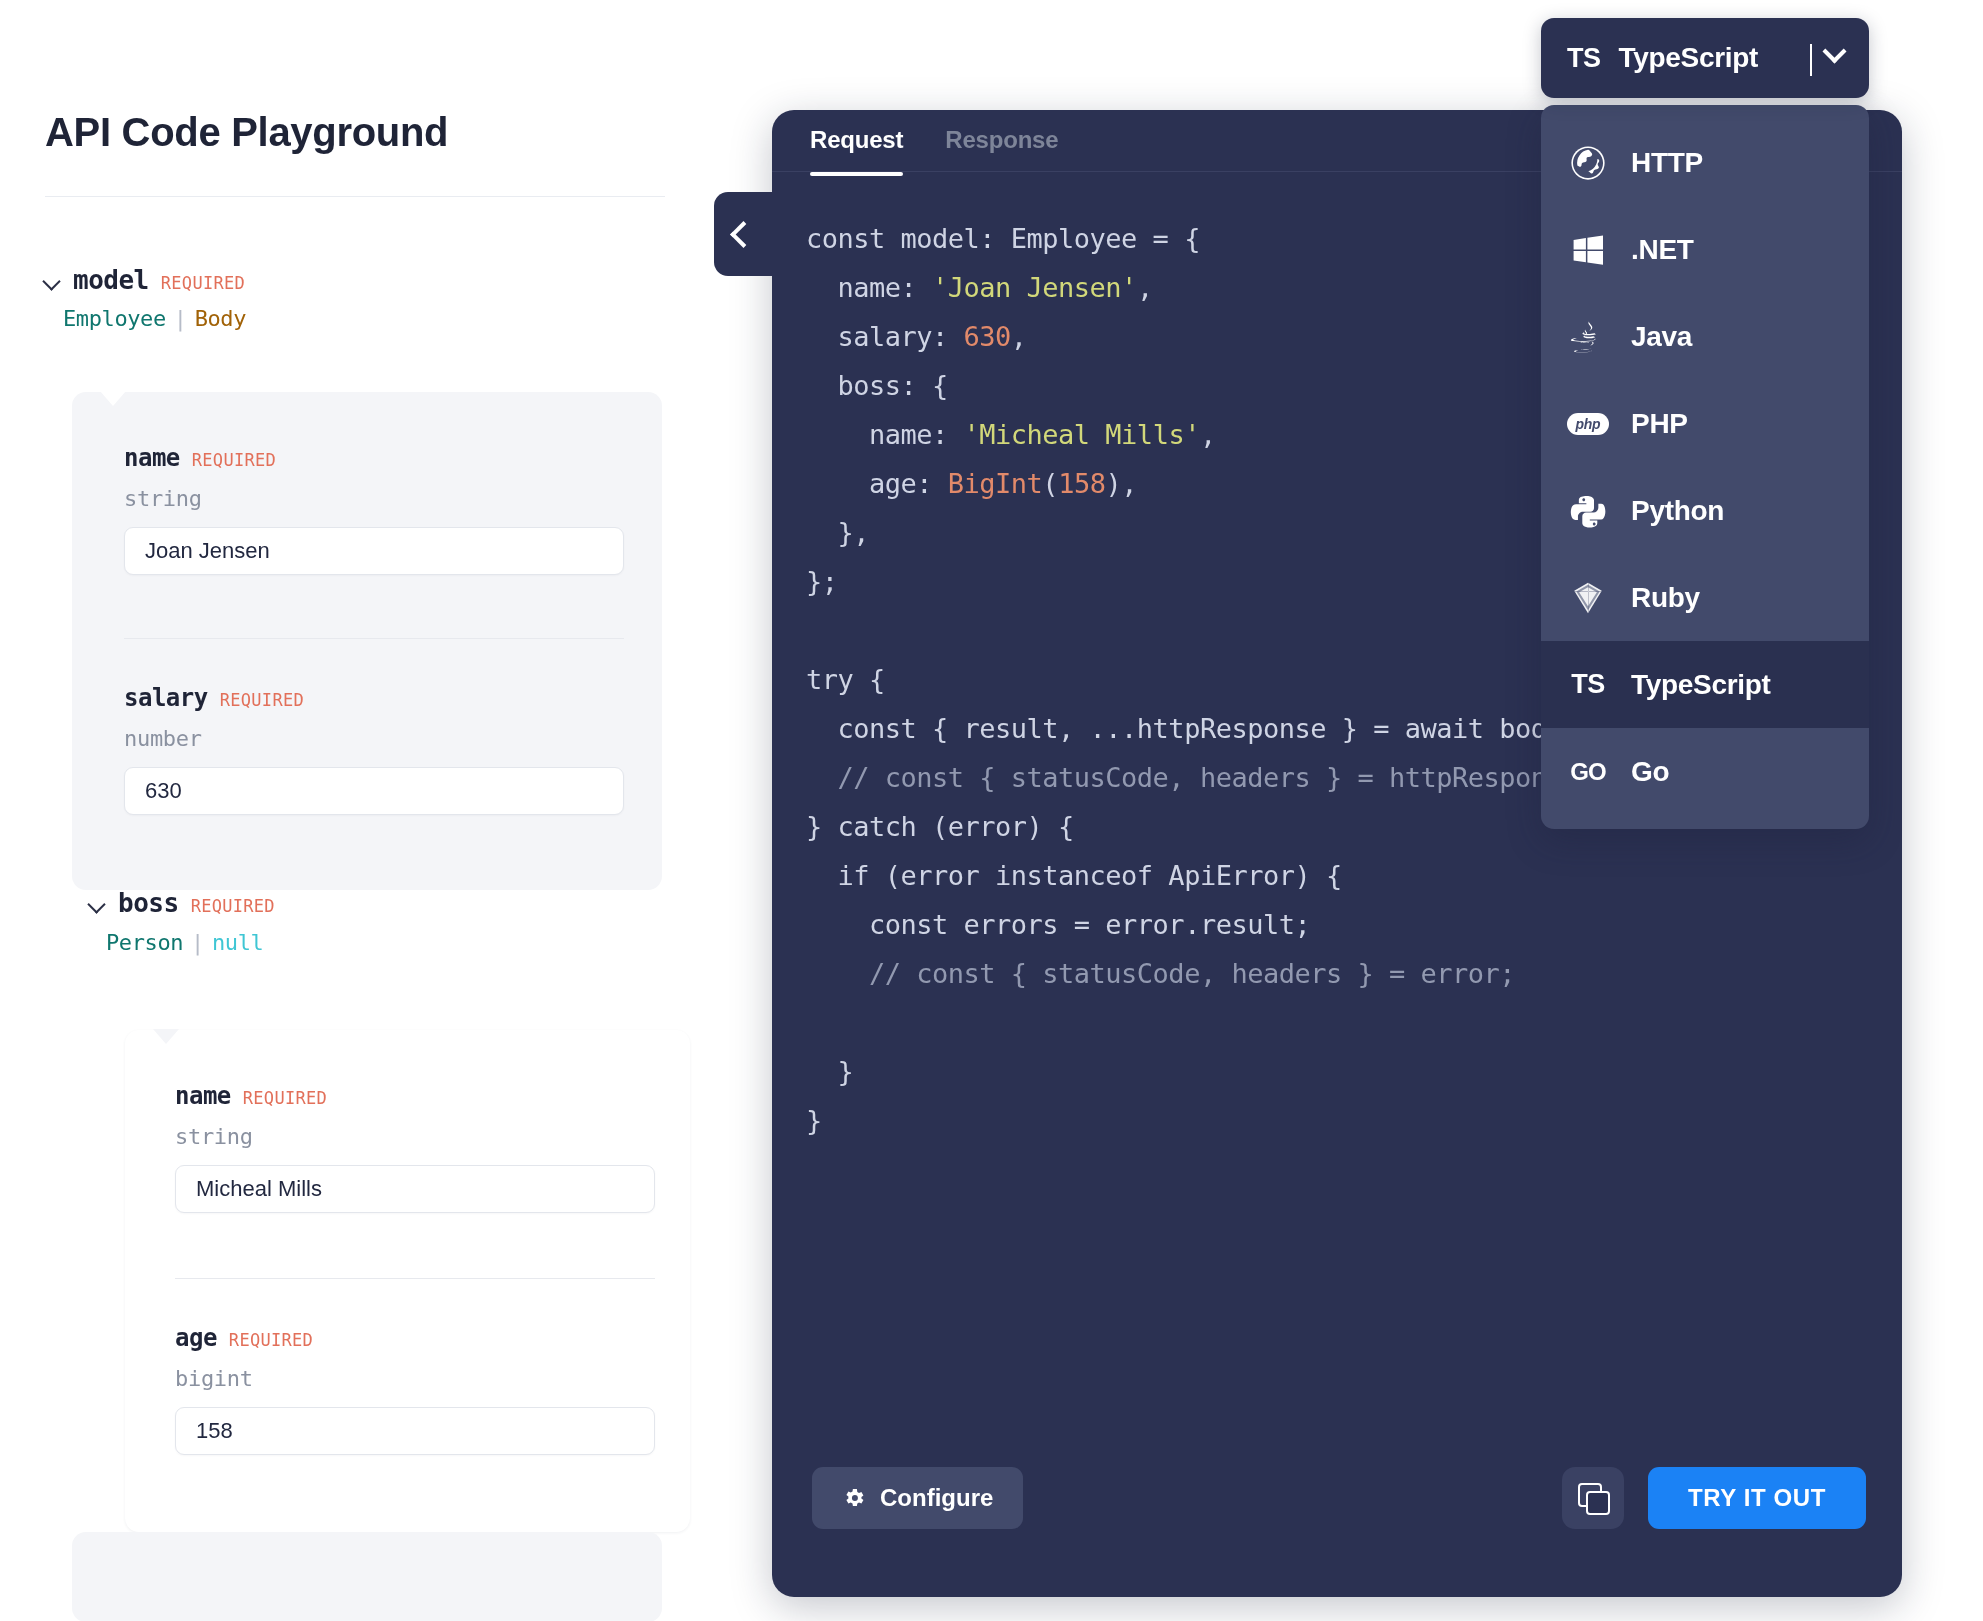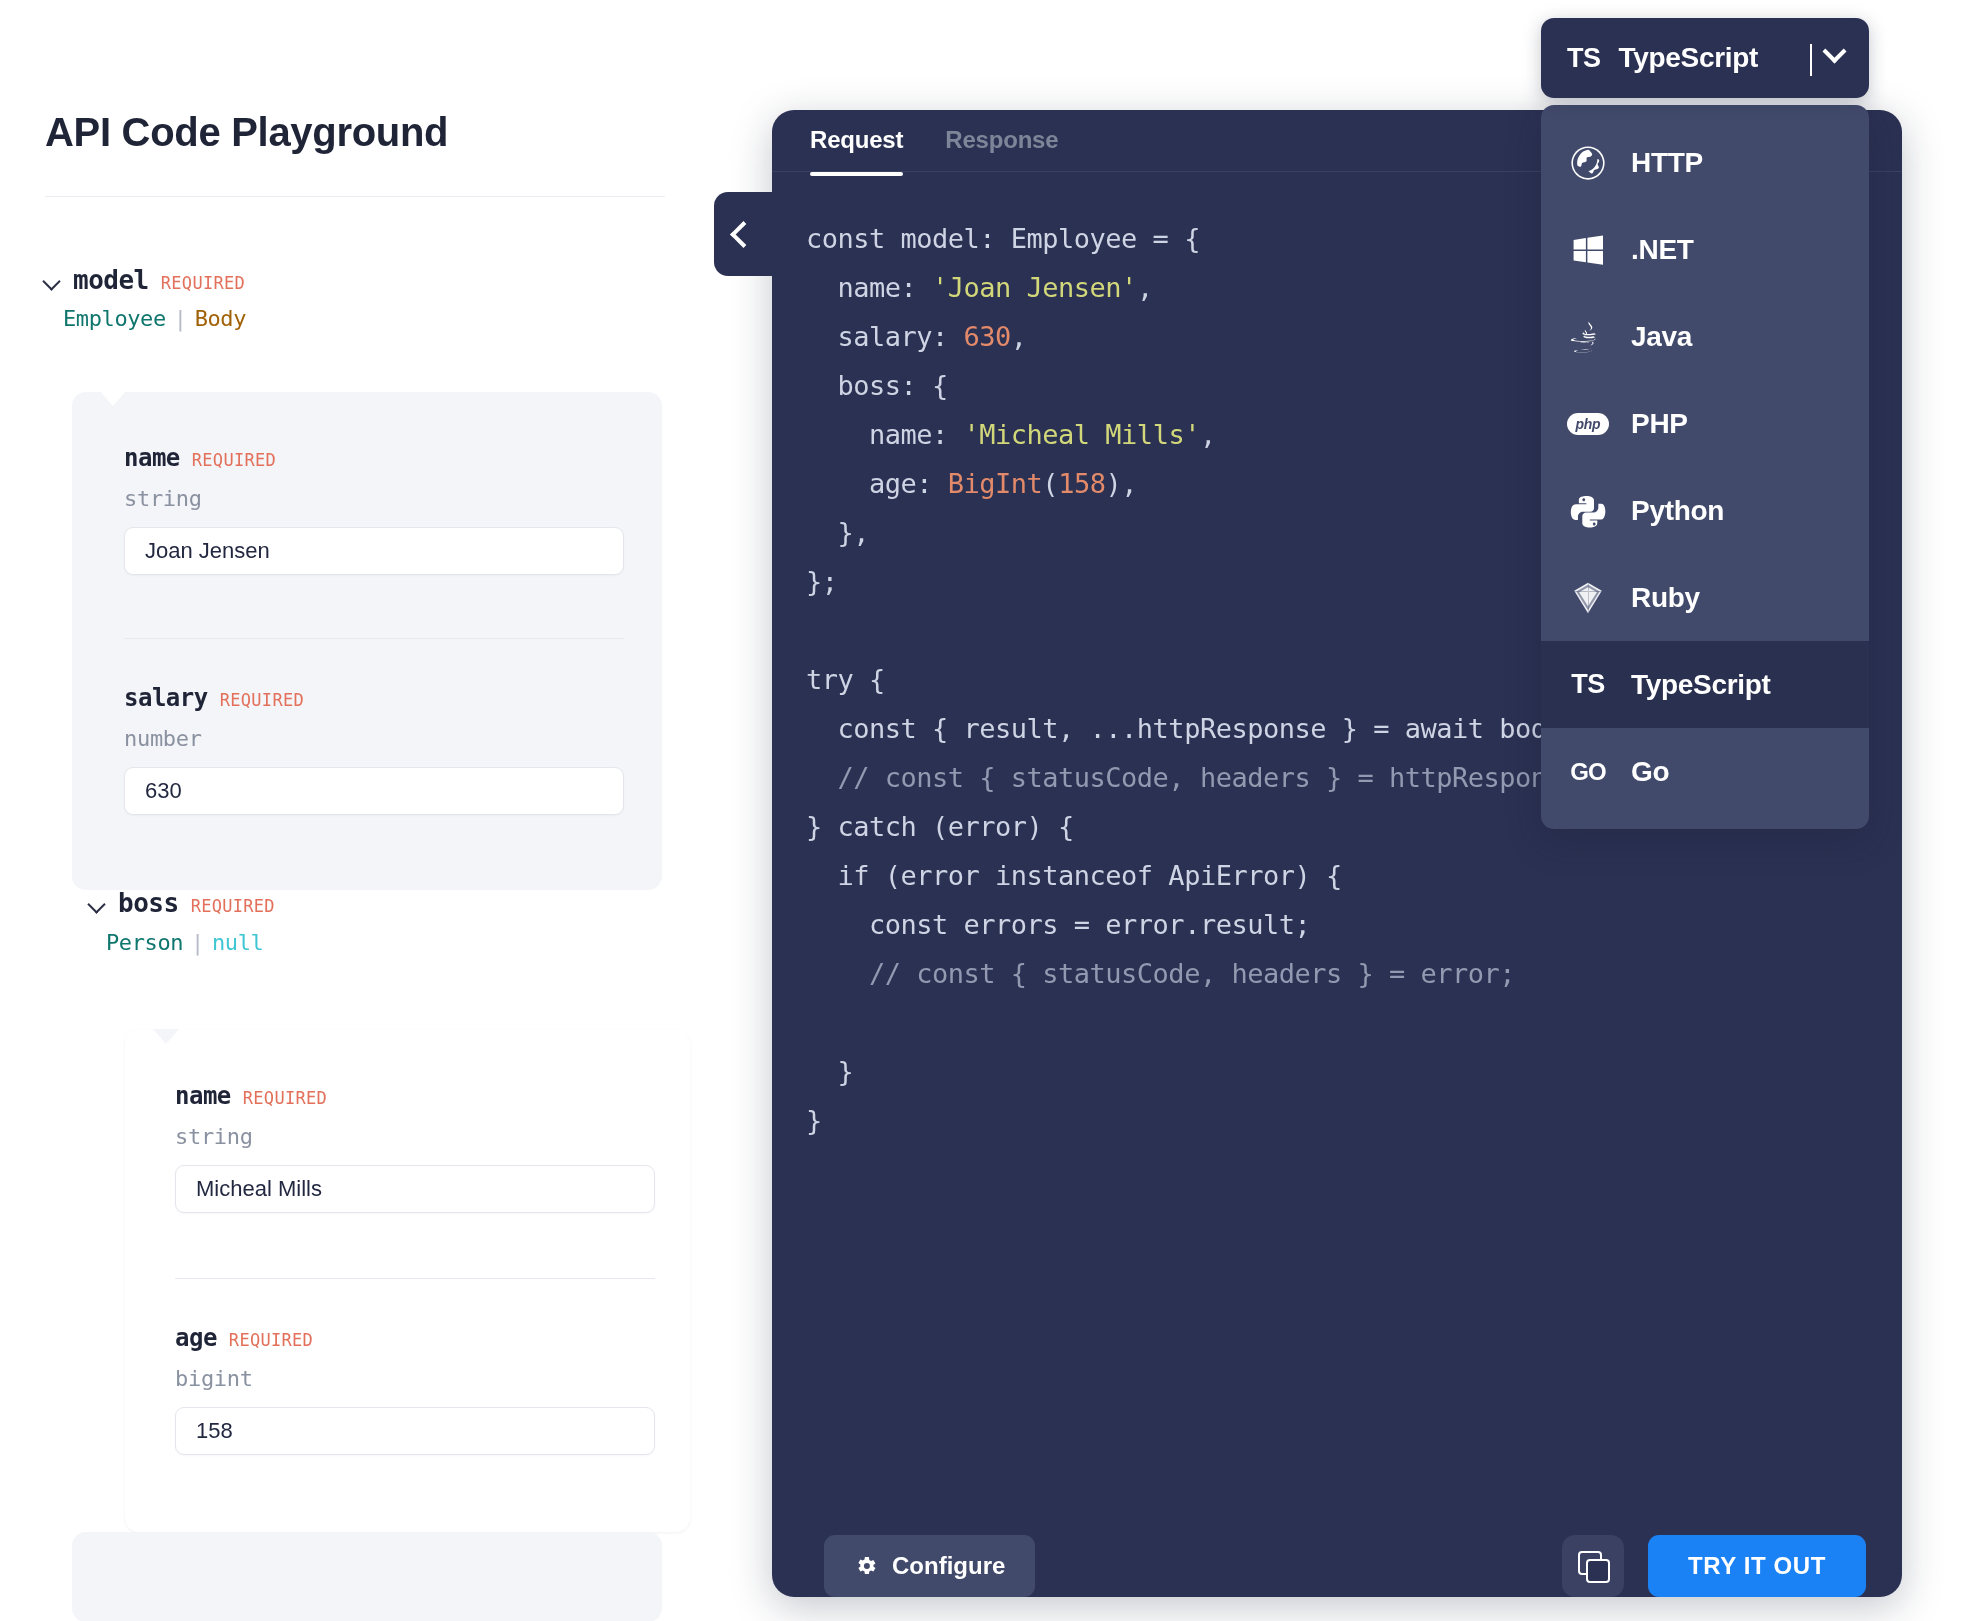--- a/index.html
+++ b/index.html
@@ -146,22 +146,22 @@
     letter-spacing: -0.5px;
   }
   .tk-str  { color: #d2d87a; }
   .tk-num  { color: #e28a6a; }
   .tk-fn   { color: #e28a6a; }
   .tk-com  { color: #9299b0; }
   .tk-pln  { color: #cfd4e4; }
   .code-spacer { height: 49px; }
 
   .action-bar {
-    position: absolute; left: 16px; right: 0; bottom: 0; height: 130px;
-    display: flex; align-items: flex-end; justify-content: space-between;
+    position: absolute; left: 4px; right: 0; bottom: 0; height: 130px;
+    display: flex; align-items: flex-start; justify-content: space-between;
     padding: 0 36px;
   }
   .btn-configure {
     display: flex; align-items: center; gap: 14px;
     background: #424a6b; border: none; border-radius: 11px;
     height: 62px; padding: 0 30px;
     color: #ffffff; font-size: 24px; font-weight: 700;
     font-family: "Liberation Sans", sans-serif; cursor: pointer;
   }
   .gear {

